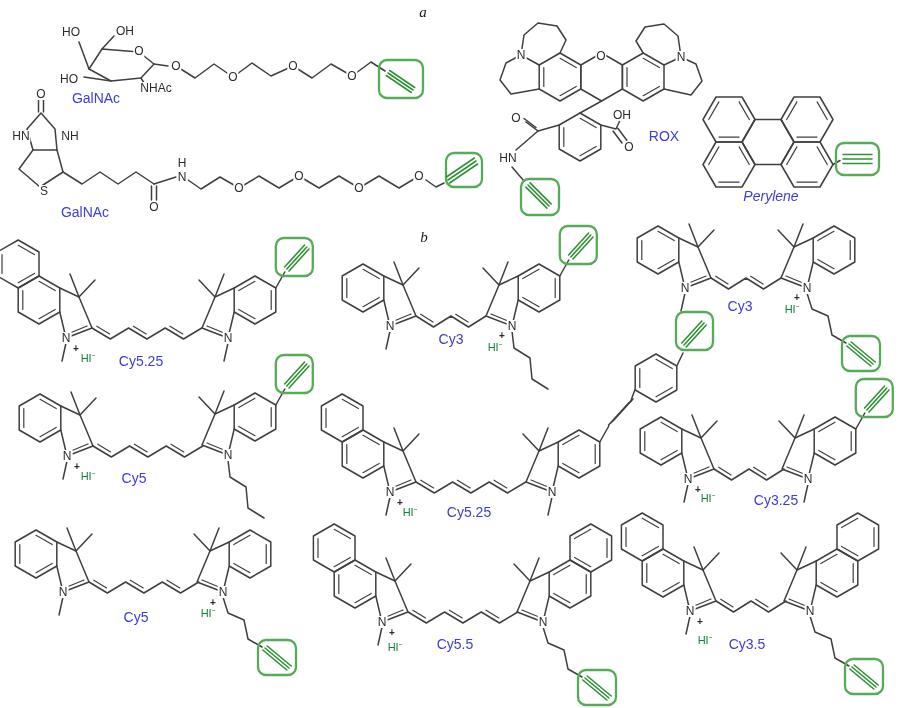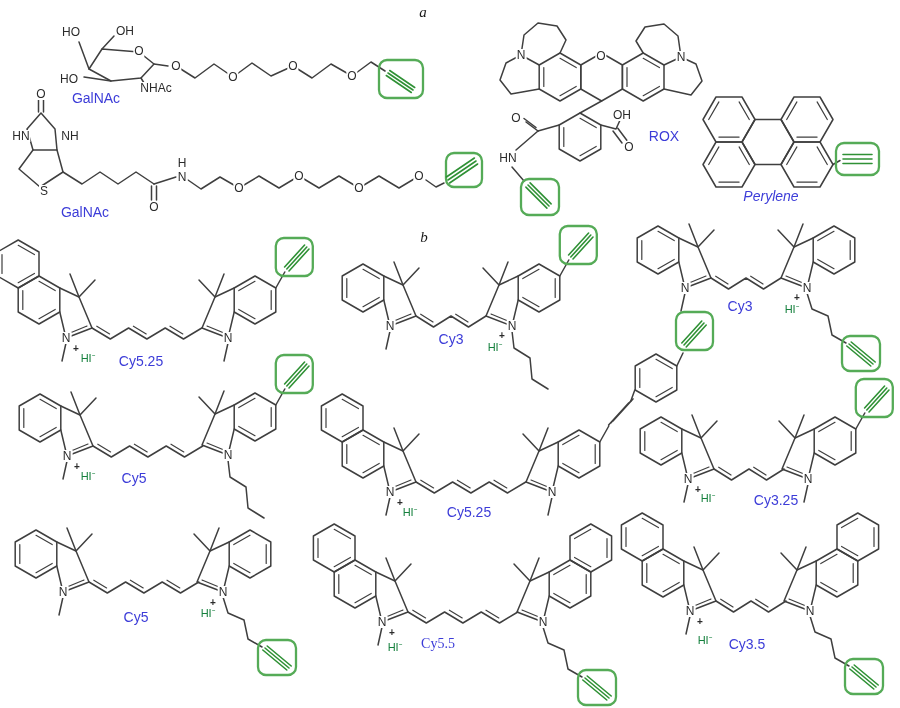--- a/index.html
+++ b/index.html
@@ -273,21 +273,21 @@
       <span class="ti name" style="left: 776px; top: 500px;">Cy3.25</span>
       <span class="ti atom" style="left: 808px; top: 479px;">N</span>
       <span class="ti atom" style="left: 63px; top: 592px;">N</span>
       <span class="ti name" style="left: 136px; top: 617px;">Cy5</span>
       <span class="ti charge" style="left: 213px; top: 603px;">+</span>
       <span class="ti ion" style="left: 208px; top: 613px;">HI⁻</span>
       <span class="ti atom" style="left: 223px; top: 592px;">N</span>
       <span class="ti atom" style="left: 382px; top: 622px;">N</span>
       <span class="ti charge" style="left: 392px; top: 633px;">+</span>
       <span class="ti ion" style="left: 395px; top: 647px;">HI⁻</span>
-      <span class="ti name" style="left: 438px; top: 644px; font-family: Liberation Serif, serif;">Cy5.5</span>
+      <span class="ti name" style="left: 455px; top: 644px;">Cy5.5</span>
       <span class="ti atom" style="left: 543px; top: 622px;">N</span>
       <span class="ti atom" style="left: 690px; top: 611px;">N</span>
       <span class="ti charge" style="left: 700px; top: 622px;">+</span>
       <span class="ti ion" style="left: 705px; top: 640px;">HI⁻</span>
       <span class="ti name" style="left: 747px; top: 644px;">Cy3.5</span>
       <span class="ti atom" style="left: 810px; top: 611px;">N</span>
     </div>
 
 </div>
 

